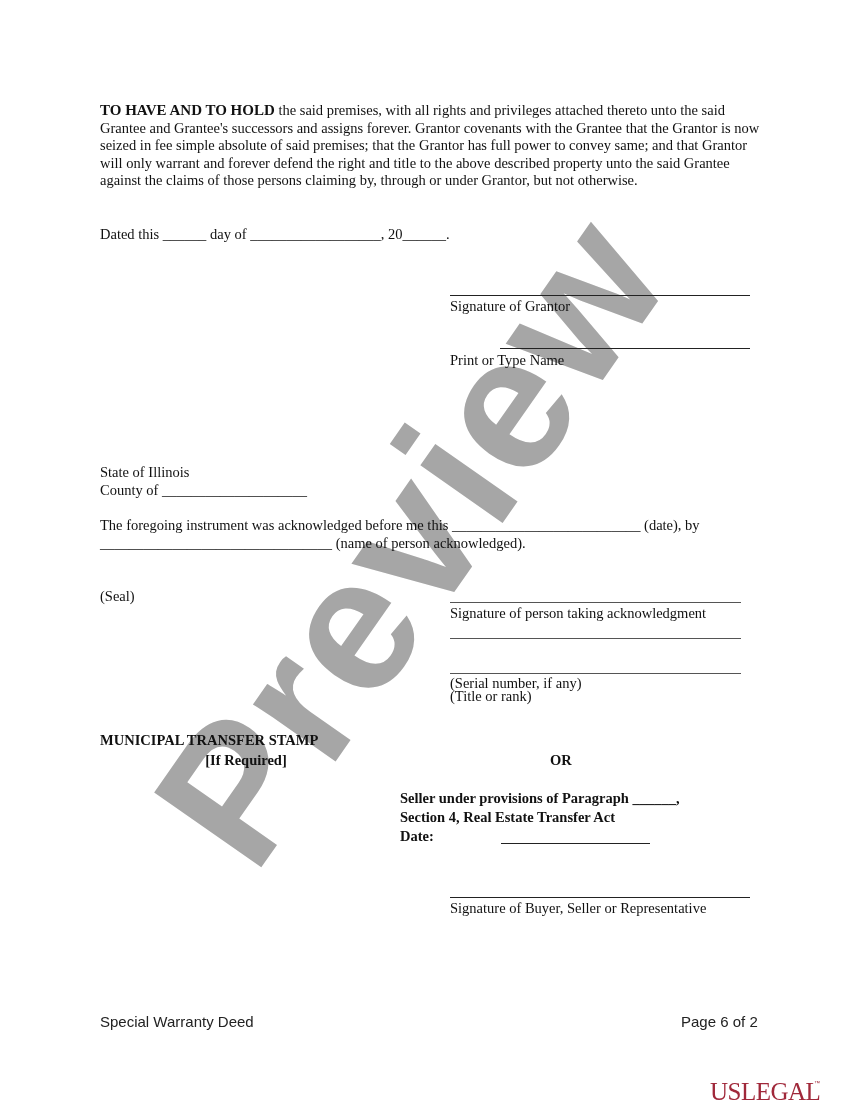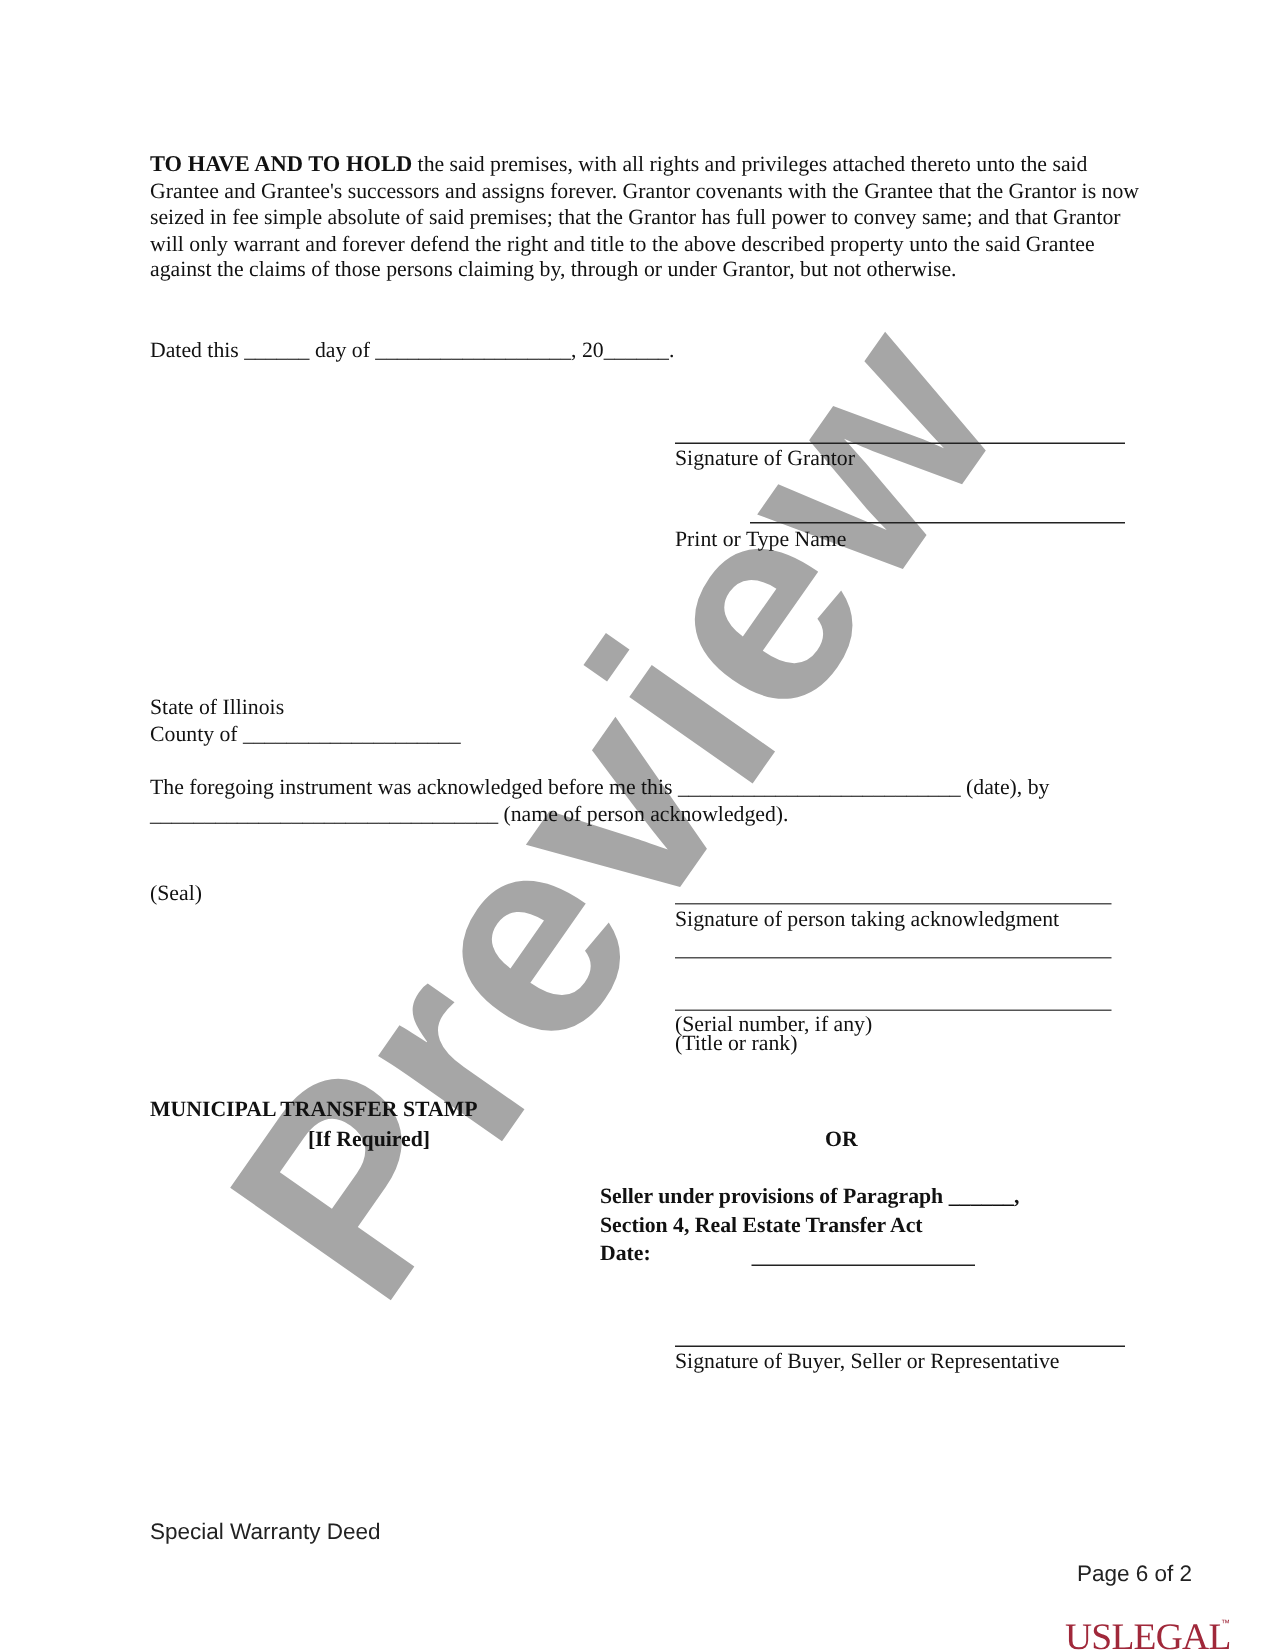--- a/index.html
+++ b/index.html
@@ -70,21 +70,21 @@
 
     <div class="abs serif bold" style="left:400px; top:790px; white-space:nowrap;">Seller under provisions of Paragraph ______,</div>
     <div class="abs serif bold" style="left:400px; top:809px;">Section 4, Real Estate Transfer Act</div>
     <div class="abs serif bold" style="left:400px; top:828px;">Date:</div>
     <div class="hrline" style="left:501px; top:843px; width:149px;"></div>
 
     <div class="hrline" style="left:450px; top:897px; width:300px;"></div>
     <div class="abs serif" style="left:450px; top:900px;">Signature of Buyer, Seller or Representative</div>
 
     <div class="abs footer-text" style="left:100px; top:1013px;">Special Warranty Deed</div>
-    <div class="abs footer-text" style="left:718px; top:1013px;margin-top:28px;">Page 6 of 2</div>
+    <div class="abs footer-text" style="left:681px; top:1013px;">Page 6 of 2</div>
 
     <div class="abs" style="left:708px; top:1079px; width:115px; height:40px;">
       <div style="position:absolute; left:2px; top:0;" class="logo-main">USLEGAL</div>
       <div style="position:absolute; left:106px; top:1px;" class="logo-tm">™</div>
       <svg style="position:absolute; left:12px; top:22px;" width="90" height="10" viewBox="0 0 90 10">
         <path d="M2 5 L38 3.5 L45 0.5 L52 3.5 L88 5 L52 6.5 L47 9.5 L43 9.5 L38 6.5 Z" fill="#1a1a1a"></path>
         <line x1="6" y1="3" x2="36" y2="2.2" stroke="#1a1a1a" stroke-width="0.7"></line>
         <line x1="54" y1="2.2" x2="84" y2="3" stroke="#1a1a1a" stroke-width="0.7"></line>
         <line x1="6" y1="7" x2="36" y2="7.8" stroke="#1a1a1a" stroke-width="0.7"></line>
         <line x1="54" y1="7.8" x2="84" y2="7" stroke="#1a1a1a" stroke-width="0.7"></line>

